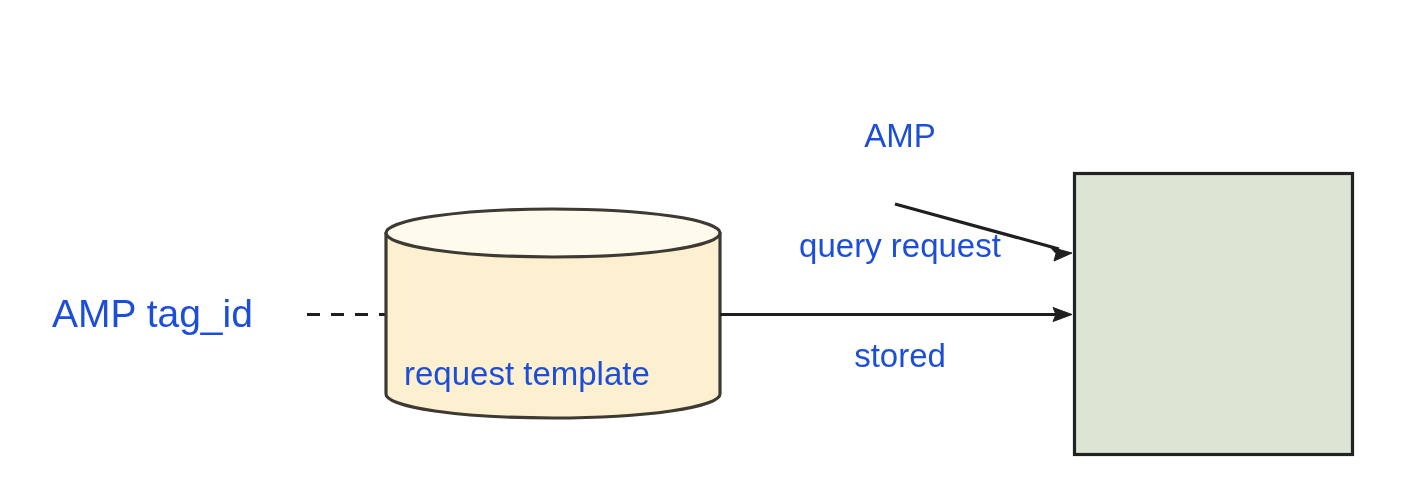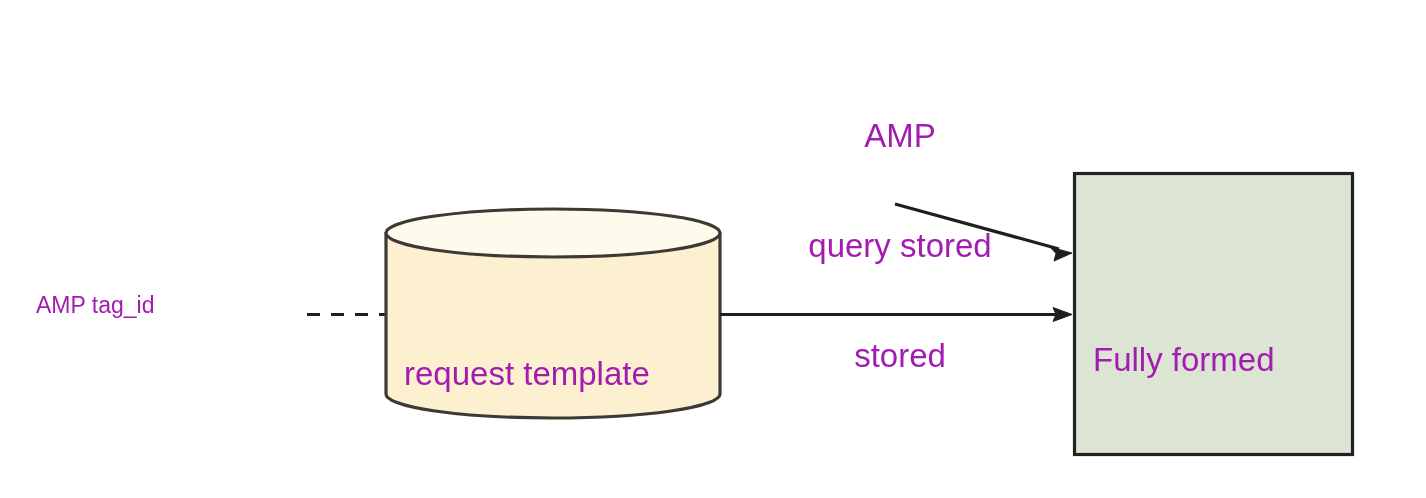--- a/index.html
+++ b/index.html
@@ -21,28 +21,28 @@
   }
   .svg-layer {
     position: absolute;
     left: 0;
     top: 0;
     width: 1426px;
     height: 498px;
   }
   .txt {
     position: absolute;
-    color: #a21caf;
+    color: #1d4ed8;
     white-space: pre;
     line-height: 1.0;
   }
   #label-tag-id {
-    left: 36px;
+    left: 52px;
     top: 294px;
-    font-size: 23px;
+    font-size: 39px;
   }
   #qs-label {
     left: 760px;
     top: 48px;
     width: 280px;
     text-align: center;
     font-size: 33px;
   }
   #qs-label .line {
     display: block;
@@ -95,25 +95,24 @@
 
     <g>
       <rect x="1074.5" y="173.5" width="278" height="281" fill="#dce5d4" stroke="#222222" stroke-width="3.2"></rect>
     </g>
   </svg>
 
   <div class="txt" id="label-tag-id">AMP tag_id</div>
 
   <div class="txt" id="qs-label">
     <span class="line">AMP</span>
-    <span class="line">query stored</span>
+    <span class="line">query request</span>
     <span class="line">stored</span>
   </div>
 
   <div class="txt" id="cyl-text">
     <span class="line">request template</span>
   </div>
 
   <div class="txt" id="box-text">
-    <span class="line">Fully formed</span>
   </div>
 
 </div>
 
 </body></html>

